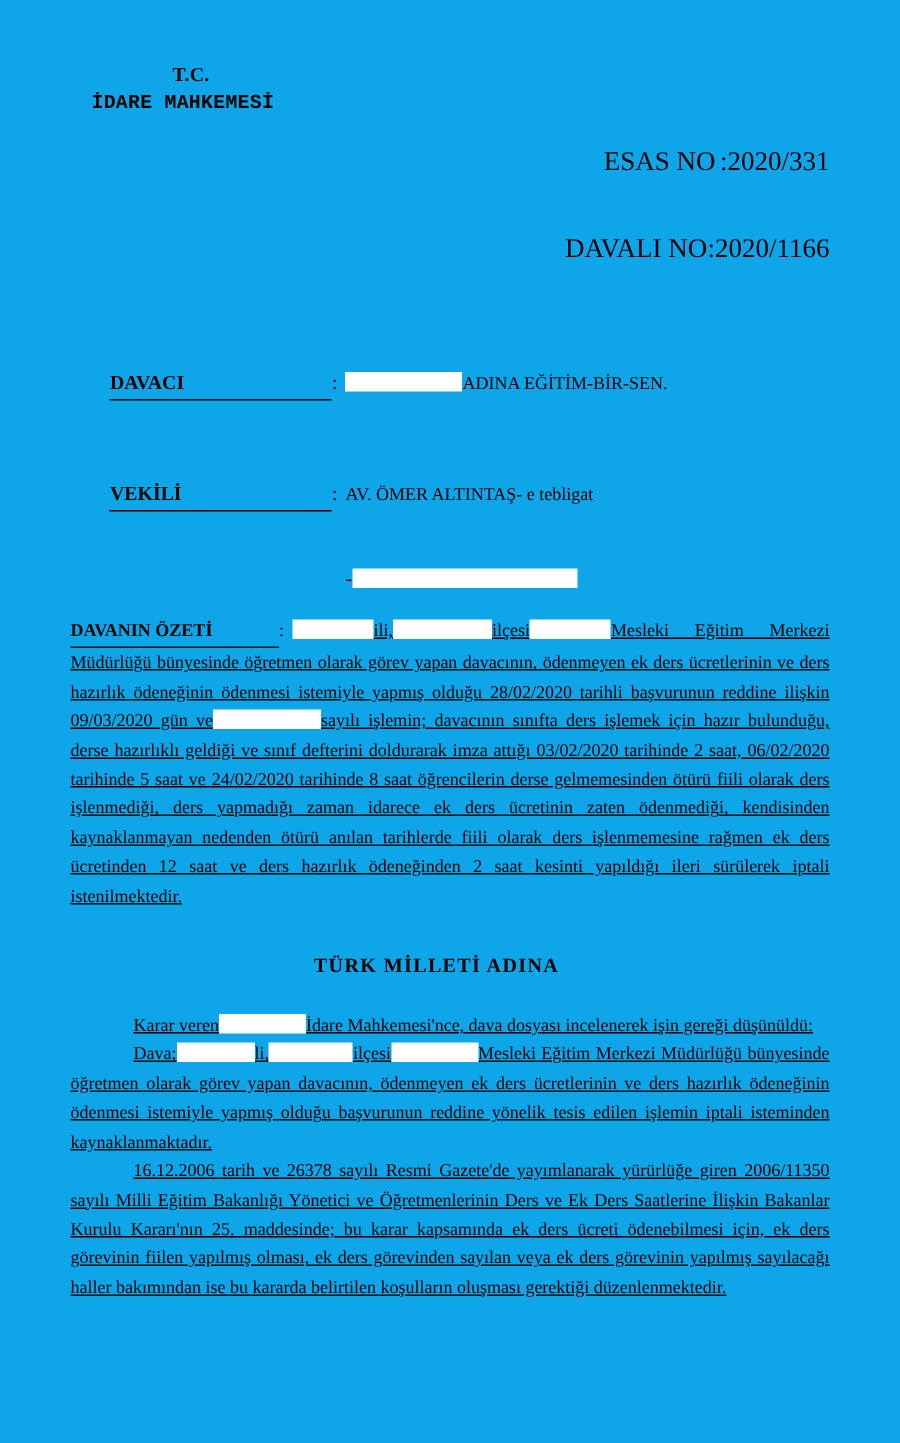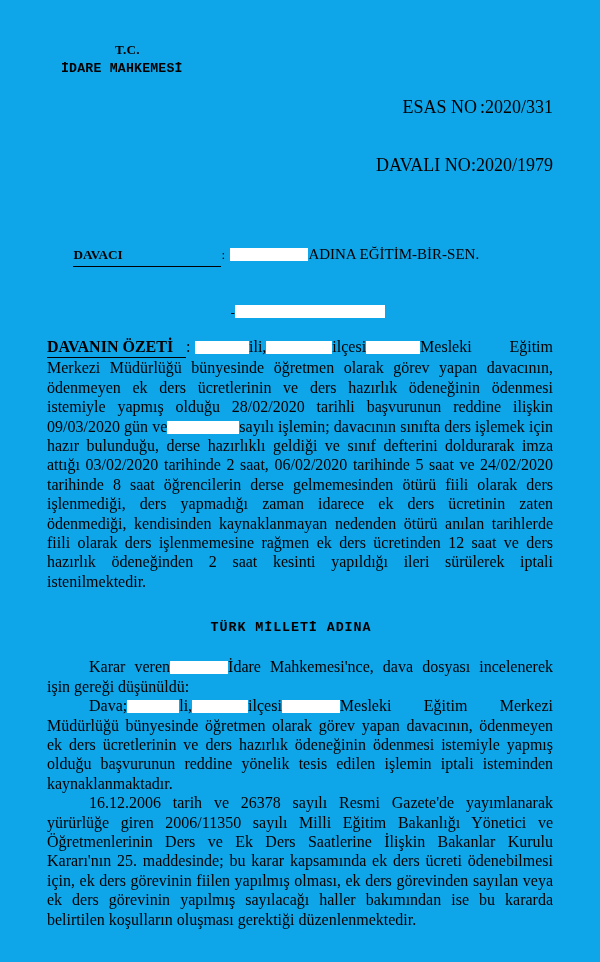--- a/index.html
+++ b/index.html
@@ -81,21 +81,21 @@
     box-sizing: border-box;
     vertical-align: baseline;
     padding-bottom: 1px;
     margin-top: 12px;
   }
   .party-colon {
     display: inline-block;
     width: 9px;
   }
   .party-value {
-    font-size: 15px;
+    font-size: 12px;
   }
 
   .dash-row {
     font-size: 13.2px;
     line-height: 16px;
     padding-left: 157px;
     white-space: pre;
   }
 
   
@@ -107,72 +107,75 @@
     position: relative;
     top: 2px;
   }
 
   
   .summary-block {
     margin-top: 1px;
   }
   p.body {
     margin: 0;
-    font-size: 16px;
+    font-size: 12px;
     line-height: 19.4px;
     text-align: justify;
     text-justify: inter-word;
     hyphens: none;
+    text-decoration: underline;
   }
   p.body.indent { text-indent: 42px; }
   .gap-sm { margin-top: 8px; }
 
   .lbl-underline {
     font-weight: bold;
     border-bottom: 1.4px solid #000;
     padding-bottom: 1px;
   }
 
   .national-heading {
     text-align: center;
     font-weight: bold;
     font-size: 13.4px;
     letter-spacing: 0.9px;
     margin: 29px 0 22px 0;
     padding-right: 18px;
-    font-family: Liberation Mono, monospace;
   }
 
   .inline-redact-wide { width: 66px; }
   .inline-redact-med  { width: 54px; }
 </style>
 </head>
 <body>
 
 <div class="page">
   <div class="sheet">
 
     <div class="court-header">
       <div class="court-line tc">T.C.</div>
       <div class="court-line court">İDARE MAHKEMESİ</div>
 
       <div class="case-row">
         <span class="case-label">ESAS NO</span><span class="case-sep">:</span><span>2020/331</span>
       </div>
       <div class="case-row">
-        <span class="case-label">DAVALI NO</span><span class="case-sep">:</span><span>2020/1979</span>
+        <span class="case-label">DAVALI NO</span><span class="case-sep">:</span><span>2020/1166</span>
       </div>
     </div>
 
     <div class="parties">
 
       <div class="party-row">
         <span class="party-label">DAVACI</span><span class="party-colon">:</span><span class="redact" style="width:78px;"></span><span class="party-value">ADINA EĞİTİM-BİR-SEN.</span>
       </div>
 
+      <div class="party-row">
+        <span class="party-label">VEKİLİ</span><span class="party-colon">:</span><span class="party-value">AV. ÖMER ALTINTAŞ- e tebligat</span>
+      </div>
 
       <div class="dash-row">
         <span>-</span><span class="redact" style="width:150px;"></span>
       </div>
 
     </div>
 
     <div class="summary-block">
       <p class="body"><span class="lbl-underline" style="display:inline-block;width:139px;">DAVANIN ÖZETİ</span><span style="display:inline-block;width:9px;">:</span><span class="redact inline-redact-med"></span><span>ili,</span><span class="redact inline-redact-wide"></span><span>ilçesi</span><span class="redact inline-redact-med"></span><span>Mesleki Eğitim Merkezi</span>
         <span>Müdürlüğü bünyesinde öğretmen olarak görev yapan davacının, ödenmeyen ek ders ücretlerinin ve ders hazırlık ödeneğinin ödenmesi istemiyle yapmış olduğu 28/02/2020 tarihli başvurunun reddine ilişkin 09/03/2020 gün ve</span><span class="redact" style="width:72px;"></span><span>sayılı işlemin; davacının sınıfta ders işlemek için hazır bulunduğu, derse hazırlıklı geldiği ve sınıf defterini doldurarak imza attığı 03/02/2020 tarihinde 2 saat, 06/02/2020 tarihinde 5 saat ve 24/02/2020 tarihinde 8 saat öğrencilerin derse gelmemesinden ötürü fiili olarak ders işlenmediği, ders yapmadığı zaman idarece ek ders ücretinin zaten ödenmediği, kendisinden kaynaklanmayan nedenden ötürü anılan tarihlerde fiili olarak ders işlenmemesine rağmen ek ders ücretinden 12 saat ve ders hazırlık ödeneğinden 2 saat kesinti yapıldığı ileri sürülerek iptali istenilmektedir.</span></p>

